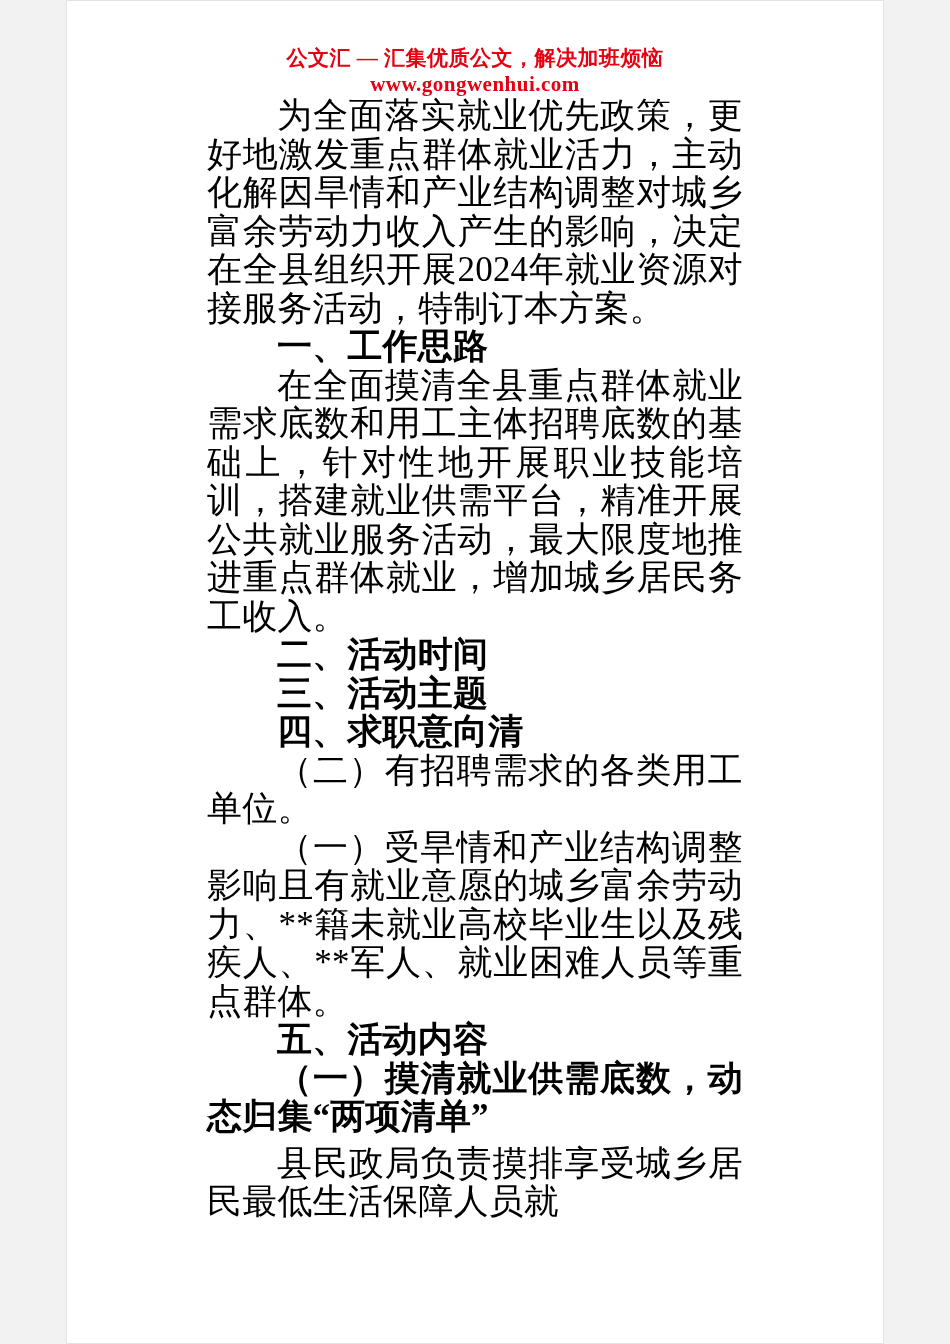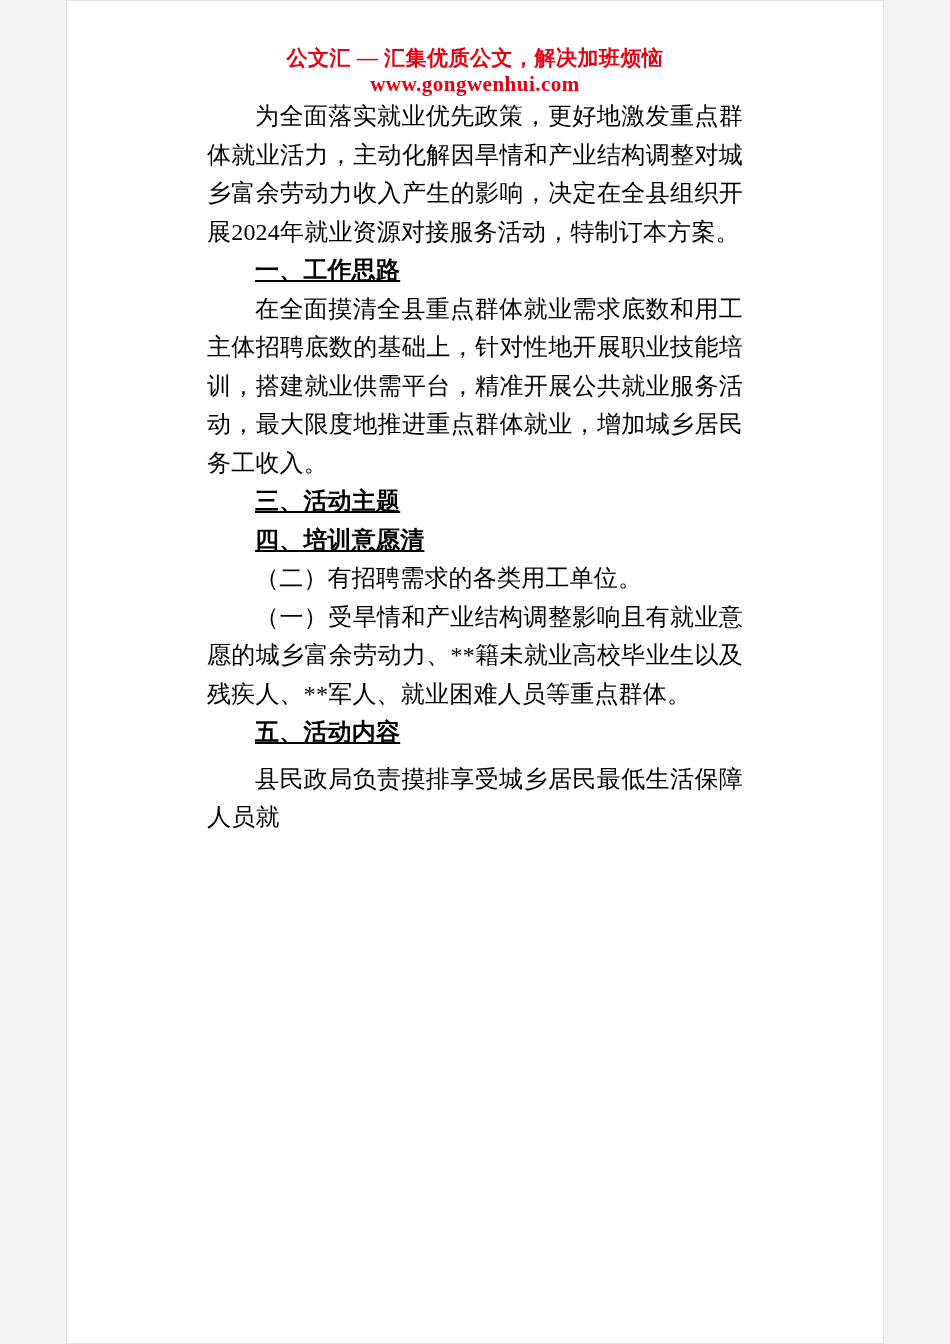--- a/index.html
+++ b/index.html
@@ -30,48 +30,49 @@
   .doc-title {
     text-align: center;
     font-size: 37px;
     font-weight: bold;
     letter-spacing: 1px;
     margin: 56px 0 54px 0;
     line-height: 46px;
   }
   .doc-body p {
     margin: 0;
-    font-size: 24px;
+    font-size: 35px;
     line-height: 38.5px;
     text-indent: 2em;
     text-align: justify;
     text-justify: inter-ideograph;
     letter-spacing: 0.2px;
   }
   .p-head {
     font-weight: bold;
-    text-decoration: underline;
   }
   .gap {
     margin-top: 8px !important;
   }
 </style>
 </head>
 <body>
 
 <div class="page">
 
   <div class="site-header" style="color: rgb(230, 0, 18);">公文汇 — 汇集优质公文，解决加班烦恼 www.gongwenhui.com</div>
 
 
   <div class="doc-body">
     <p class="p-body">为全面落实就业优先政策，更好地激发重点群体就业活力，主动化解因旱情和产业结构调整对城乡富余劳动力收入产生的影响，决定在全县组织开展2024年就业资源对接服务活动，特制订本方案。</p>
     <p class="p-head">一、工作思路</p>
     <p class="p-body">在全面摸清全县重点群体就业需求底数和用工主体招聘底数的基础上，针对性地开展职业技能培训，搭建就业供需平台，精准开展公共就业服务活动，最大限度地推进重点群体就业，增加城乡居民务工收入。</p>
+    <p class="p-head">二、活动时间</p>
     <p class="p-head">三、活动主题</p>
-    <p class="p-head">四、培训意愿清</p>
+    <p class="p-head">四、求职意向清</p>
     <p class="p-body">（二）有招聘需求的各类用工单位。</p>
     <p class="p-body">（一）受旱情和产业结构调整影响且有就业意愿的城乡富余劳动力、**籍未就业高校毕业生以及残疾人、**军人、就业困难人员等重点群体。</p>
     <p class="p-head">五、活动内容</p>
+    <p class="p-head">（一）摸清就业供需底数，动态归集“两项清单”</p>
     <p class="p-body gap">县民政局负责摸排享受城乡居民最低生活保障人员就</p>
   </div>
 
 </div>
 
 </body></html>

